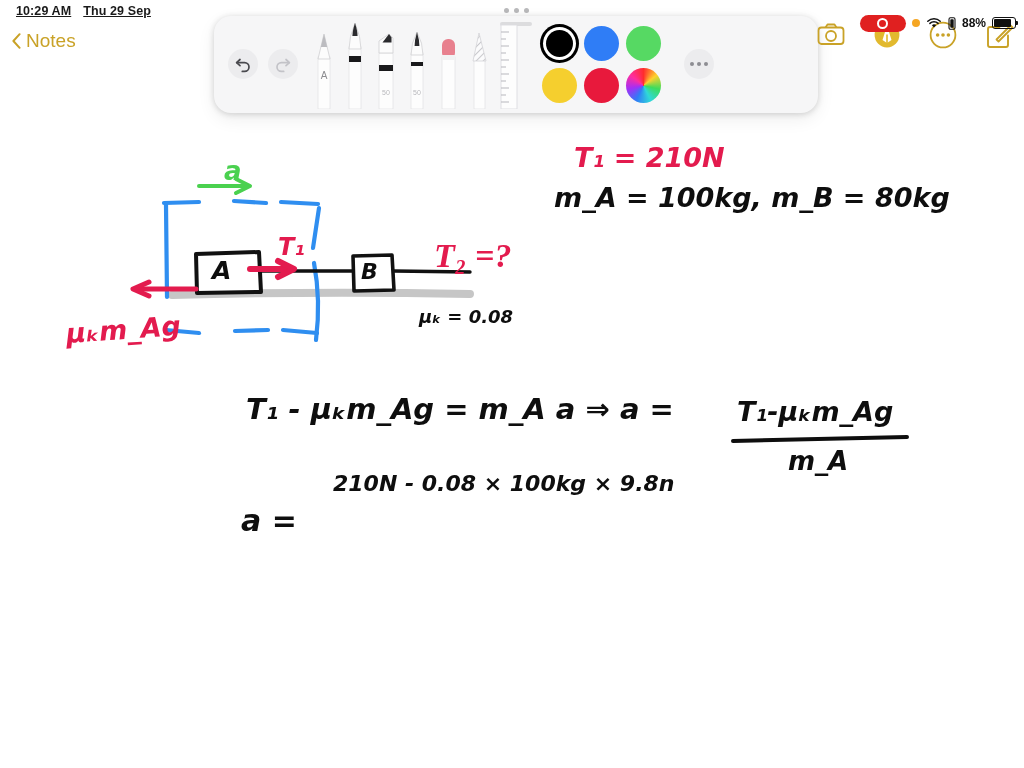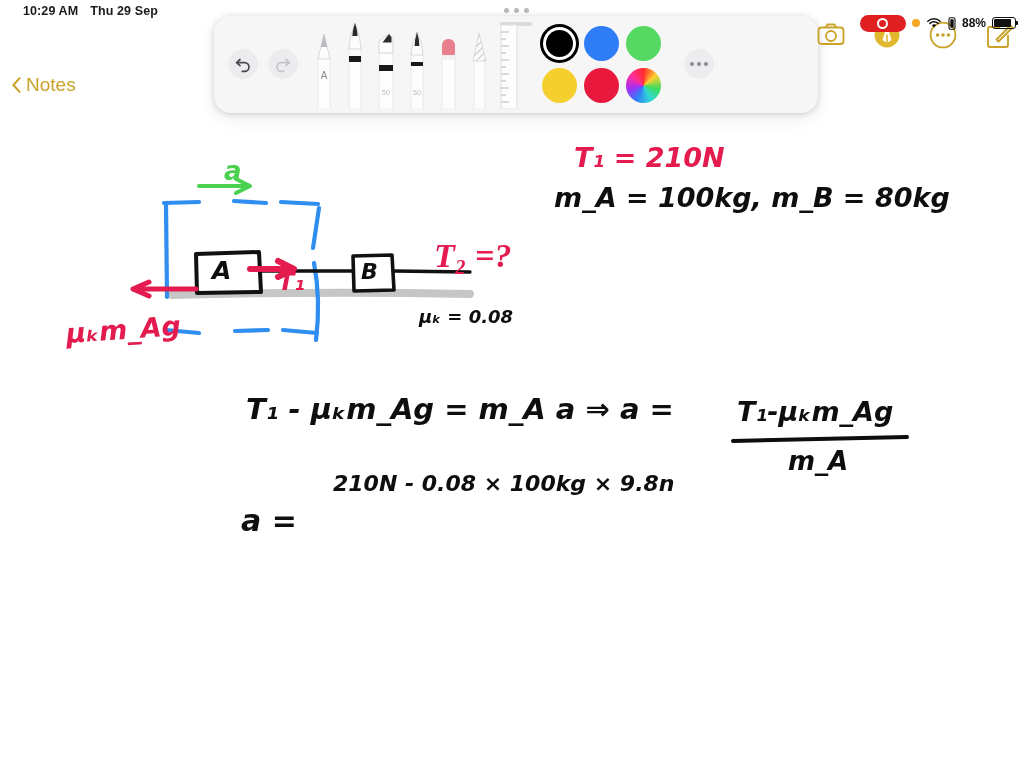--- a/index.html
+++ b/index.html
@@ -18,23 +18,24 @@
   
   .status-bar {
     position: absolute; top: 0; left: 0;
     width: 1024px; height: 22px;
     display: flex; align-items: center;
     z-index: 40;
     pointer-events: none;
   }
   .status-left {
     display: flex; align-items: center; gap: 12px;
-    margin-left: 23px;
+    margin-left: 16px;
     font-size: 12.5px; font-weight: bold; color: #1a1a1a;
     letter-spacing: 0.1px;
+    text-decoration: underline;
   }
   .status-right {
     position: absolute; right: 8px; top: 0;
     height: 22px;
     display: flex; align-items: center; gap: 6px; margin-top: 12px;
   }
   .rec-pill {
     width: 46px; height: 17px; border-radius: 9px;
     background: #e02020;
     display: flex; align-items: center; justify-content: center;
@@ -60,21 +61,21 @@
     content: ""; position: absolute; right: -3.4px; top: 3.4px;
     width: 2px; height: 4px; background: #111; border-radius: 0 1px 1px 0;
   }
   .batt-fill { height: 100%; background: #111; border-radius: 1px; width: 88%; }
 
   
   .back-btn {
     position: absolute; left: 12px; top: 30px;
     display: flex; align-items: center; gap: 5px;
     color: #c9a227; font-size: 19px;
-    cursor: pointer; z-index: 35; margin-top: 44px;
+    cursor: pointer; z-index: 35;
   }
   .chev {
     width: 9px; height: 16px;
   }
 
   
   .topright {
     position: absolute; right: 10px; top: 20px;
     display: flex; align-items: center; gap: 26px;
     z-index: 35;
@@ -401,21 +402,21 @@
 
       <path d="M172 340 Q200 332 240 331" stroke="#e31b4e" stroke-width="0" fill="none"></path>
 
       <path d="M733 441 L907 437" stroke="#0e0e0e" stroke-width="4" fill="none" stroke-linecap="round"></path>
     </svg>
 
     
     <div class="hw blk" style="left:212px; top:256px; font-size:25px; font-style:italic;">A</div>
     <div class="hw blk" style="left:361px; top:259px; font-size:22px; font-style:italic;">B</div>
     <div class="hw" style="left:224px; top:156px; font-size:26px; color:#4ad14f; font-style:italic;">a</div>
-    <div class="hw red" style="left:278px; top:233px; font-size:24px; font-style:italic;margin-top:35px;">T₁</div>
+    <div class="hw red" style="left:278px; top:233px; font-size:24px; font-style:italic;">T₁</div>
     <div class="hw red" style="left:434px; top:237px; font-size:34px; font-style:italic;font-family:Liberation Serif, serif;">T₂ =?</div>
     <div class="hw red" style="left:66px; top:314px; font-size:27px; font-style:italic; transform:rotate(-4deg);">μₖm_Ag</div>
     <div class="hw red" style="left:574px; top:142px; font-size:27px; font-style:italic;">T₁ = 210N</div>
     <div class="hw blk" style="left:554px; top:182px; font-size:27px; font-style:italic;">m_A = 100kg,   m_B = 80kg</div>
     <div class="hw blk" style="left:419px; top:306px; font-size:18px; font-style:italic;">μₖ = 0.08</div>
     <div class="hw blk" style="left:246px; top:392px; font-size:29px; font-style:italic;">T₁ - μₖm_Ag = m_A a   ⇒   a =</div>
     <div class="hw blk" style="left:737px; top:396px; font-size:27px; font-style:italic;">T₁-μₖm_Ag</div>
     <div class="hw blk" style="left:788px; top:446px; font-size:26px; font-style:italic;">m_A</div>
     <div class="hw blk" style="left:241px; top:503px; font-size:30px; font-style:italic;">a =</div>
     <div class="hw blk" style="left:333px; top:471px; font-size:22px; font-style:italic;">210N - 0.08 × 100kg × 9.8n</div>

